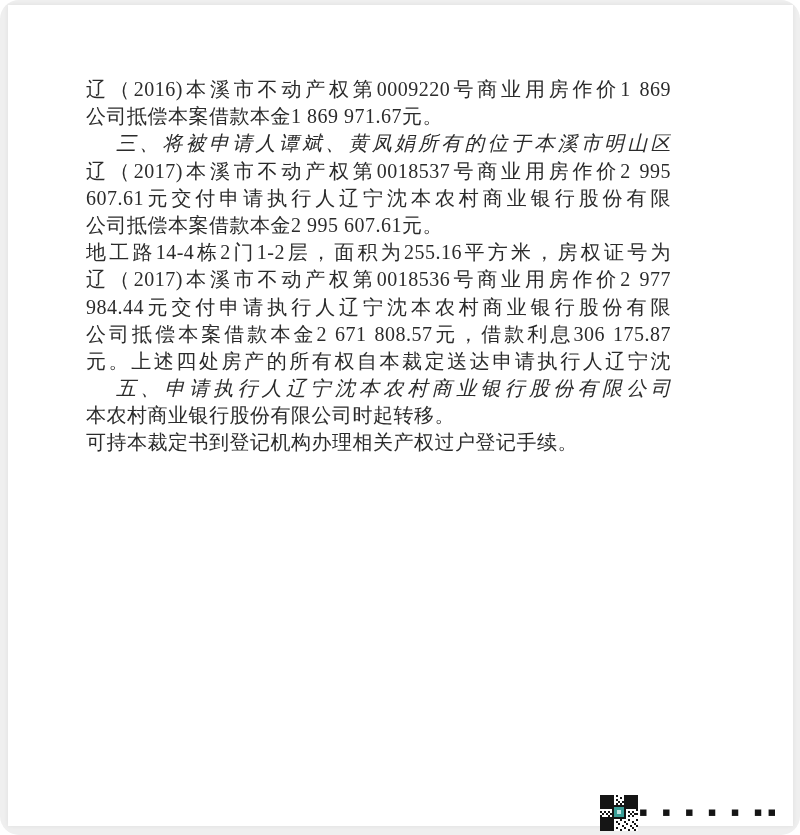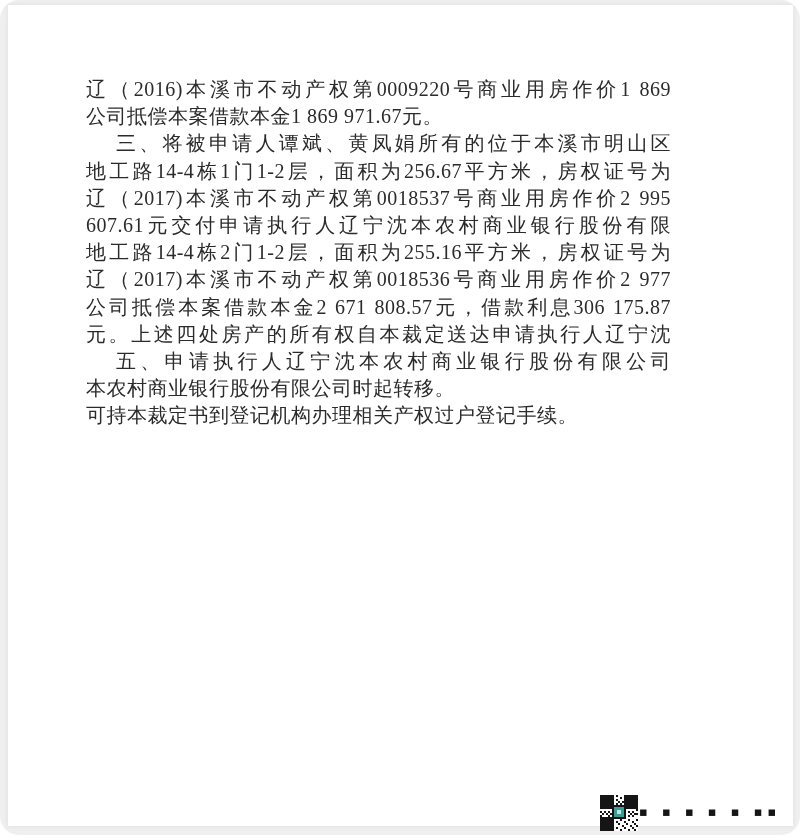--- a/index.html
+++ b/index.html
@@ -40,20 +40,21 @@
     text-align: justify;
     text-align-last: justify;
     text-justify: inter-character;
   }
   .line.flush {
     text-align: right;
     text-align-last: left;
   }
   .line.indent {
     padding-left: 30px;
+    font-style: italic;
   }
   .qr {
     position: absolute;
     left: 592px;
     top: 790px;
     width: 38px;
     height: 36px;
   }
   .dots {
     position: absolute;
@@ -71,25 +72,26 @@
 </head>
 <body>
 
 <div class="stage">
   <div class="page">
 
     <div class="doc-text" id="doc-lines">
         <div class="line just">辽（2016)本溪市不动产权第0009220号商业用房作价1 869</div>
         <div class="line flush">公司抵偿本案借款本金1 869 971.67元。</div>
         <div class="line just indent">三、将被申请人谭斌、黄凤娟所有的位于本溪市明山区</div>
-        <div class="line just">地工路14-4栋1门1-2层，面积为256.67平方米，房权证号为</div>
         <div class="line just">辽（2017)本溪市不动产权第0018537号商业用房作价2 995</div>
         <div class="line just">607.61元交付申请执行人辽宁沈本农村商业银行股份有限</div>
+        <div class="line flush">公司抵偿本案借款本金2 995 607.61元。</div>
         <div class="line just">地工路14-4栋2门1-2层，面积为255.16平方米，房权证号为</div>
         <div class="line just">辽（2017)本溪市不动产权第0018536号商业用房作价2 977</div>
+        <div class="line just">984.44元交付申请执行人辽宁沈本农村商业银行股份有限</div>
         <div class="line just">公司抵偿本案借款本金2 671 808.57元，借款利息306 175.87</div>
         <div class="line just">元。上述四处房产的所有权自本裁定送达申请执行人辽宁沈</div>
         <div class="line just indent">五、申请执行人辽宁沈本农村商业银行股份有限公司</div>
         <div class="line flush">本农村商业银行股份有限公司时起转移。</div>
         <div class="line flush">可持本裁定书到登记机构办理相关产权过户登记手续。</div>
       </div>
 
     <div class="qr">
       <svg width="38" height="36" viewBox="0 0 38 36" shape-rendering="crispEdges">
         <rect width="38" height="36" fill="#ffffff"></rect>

